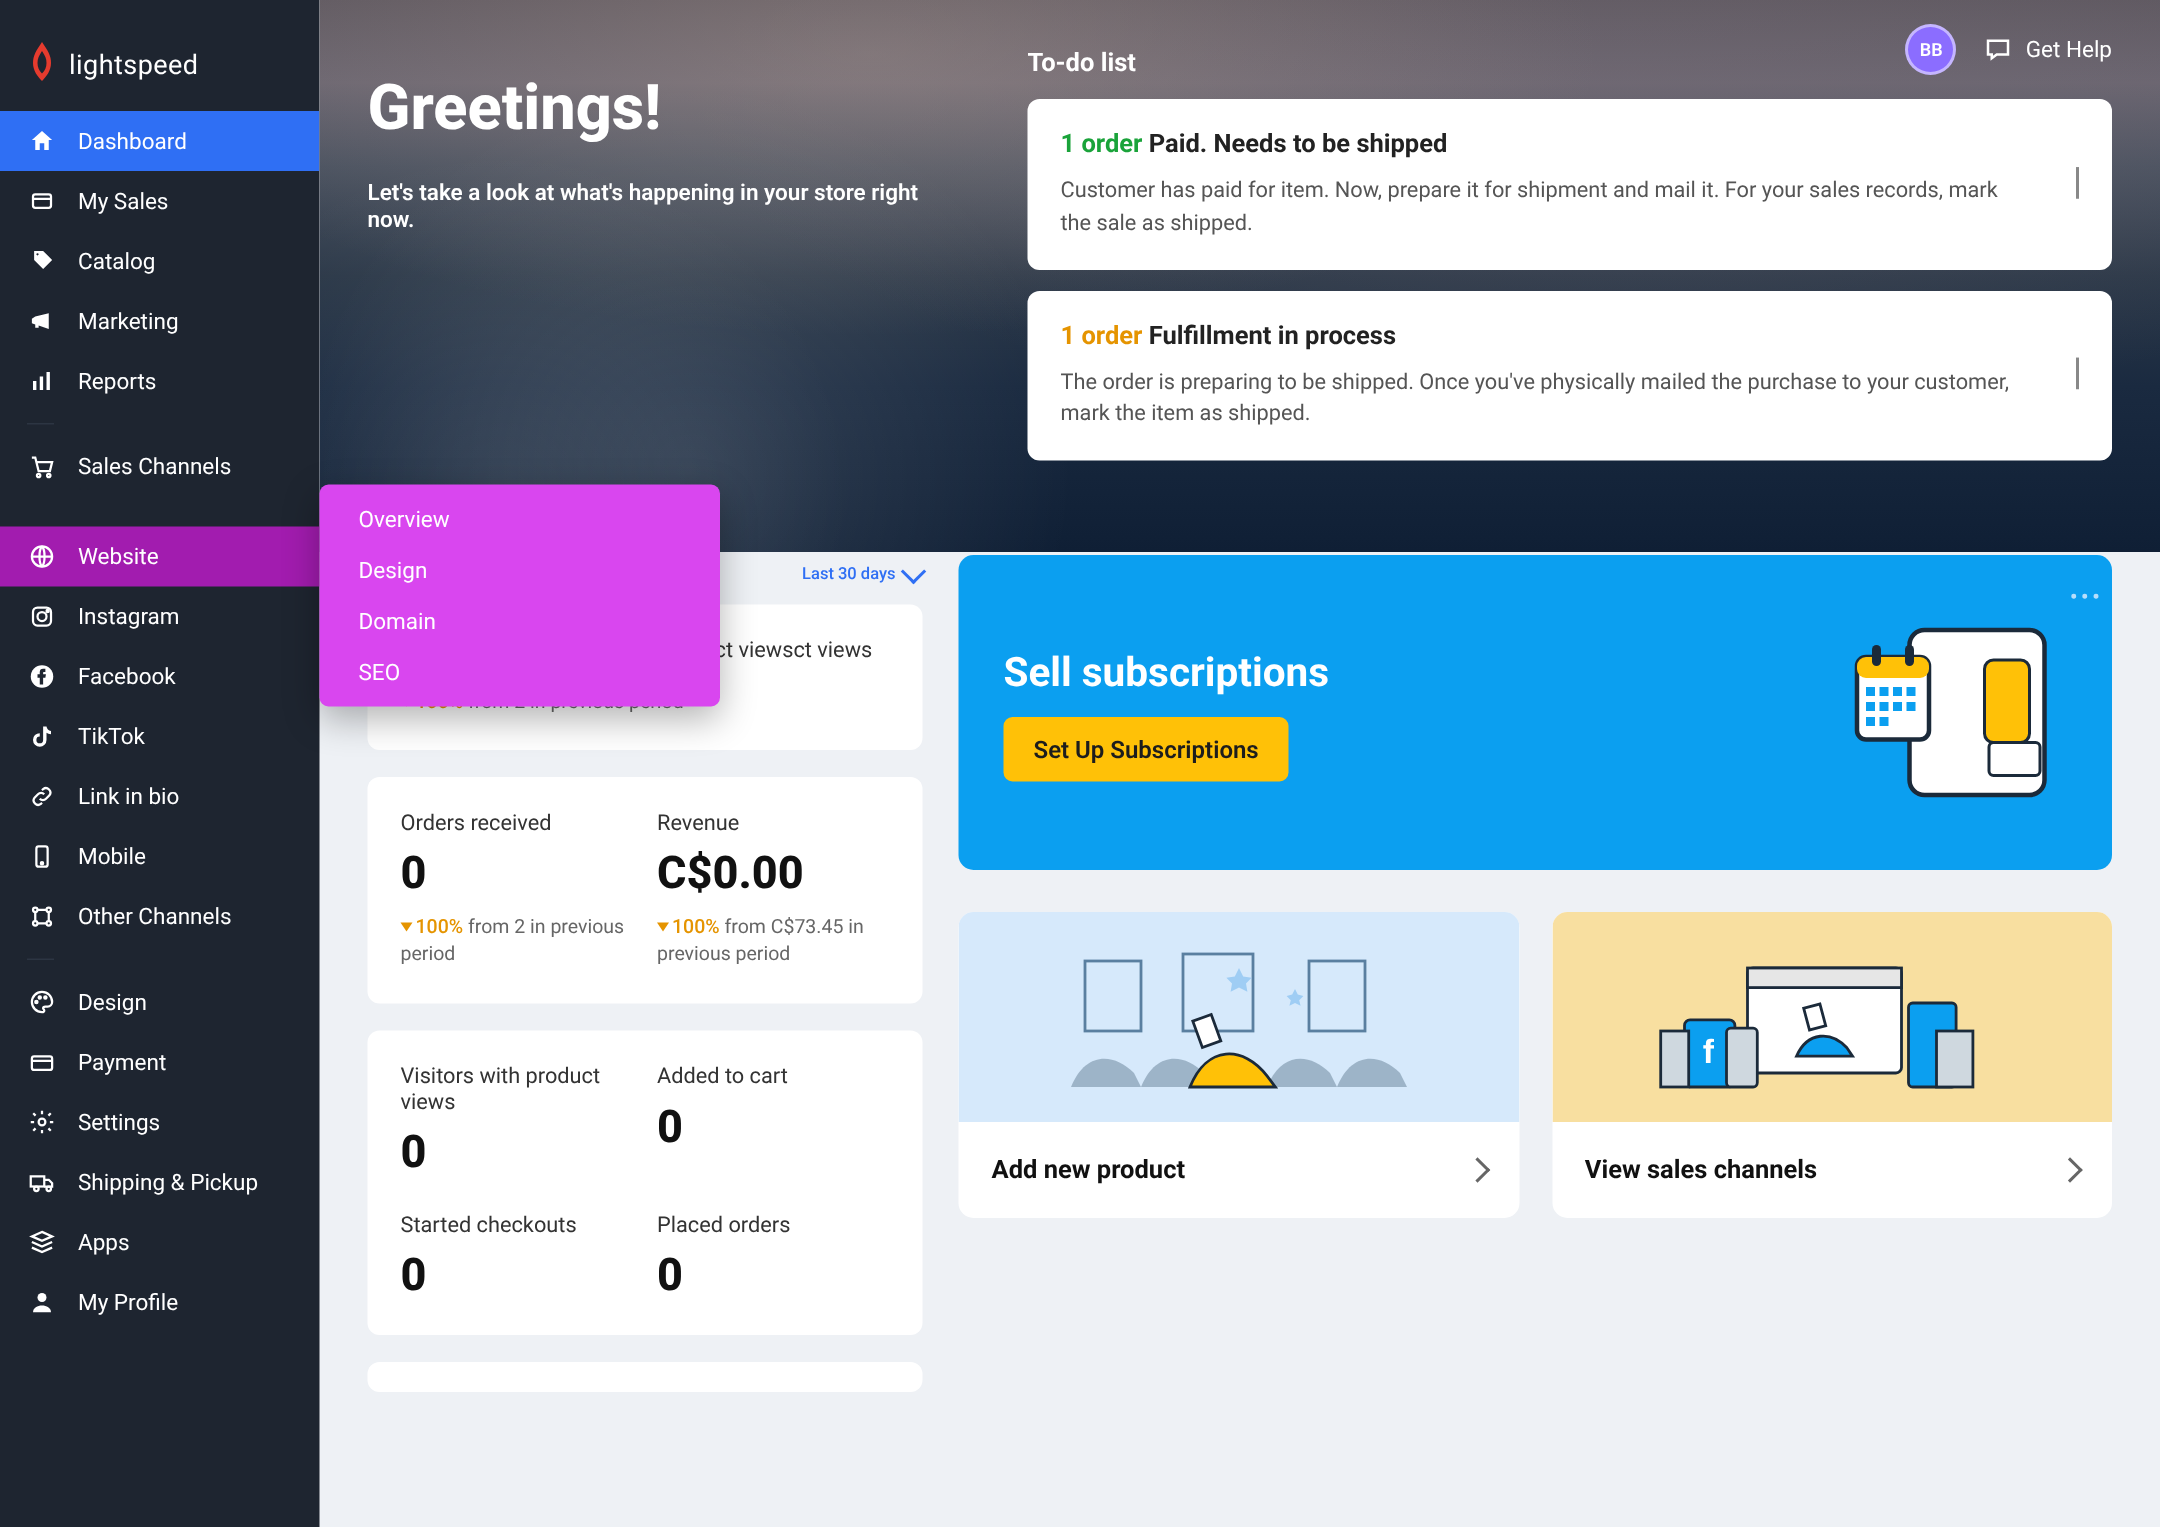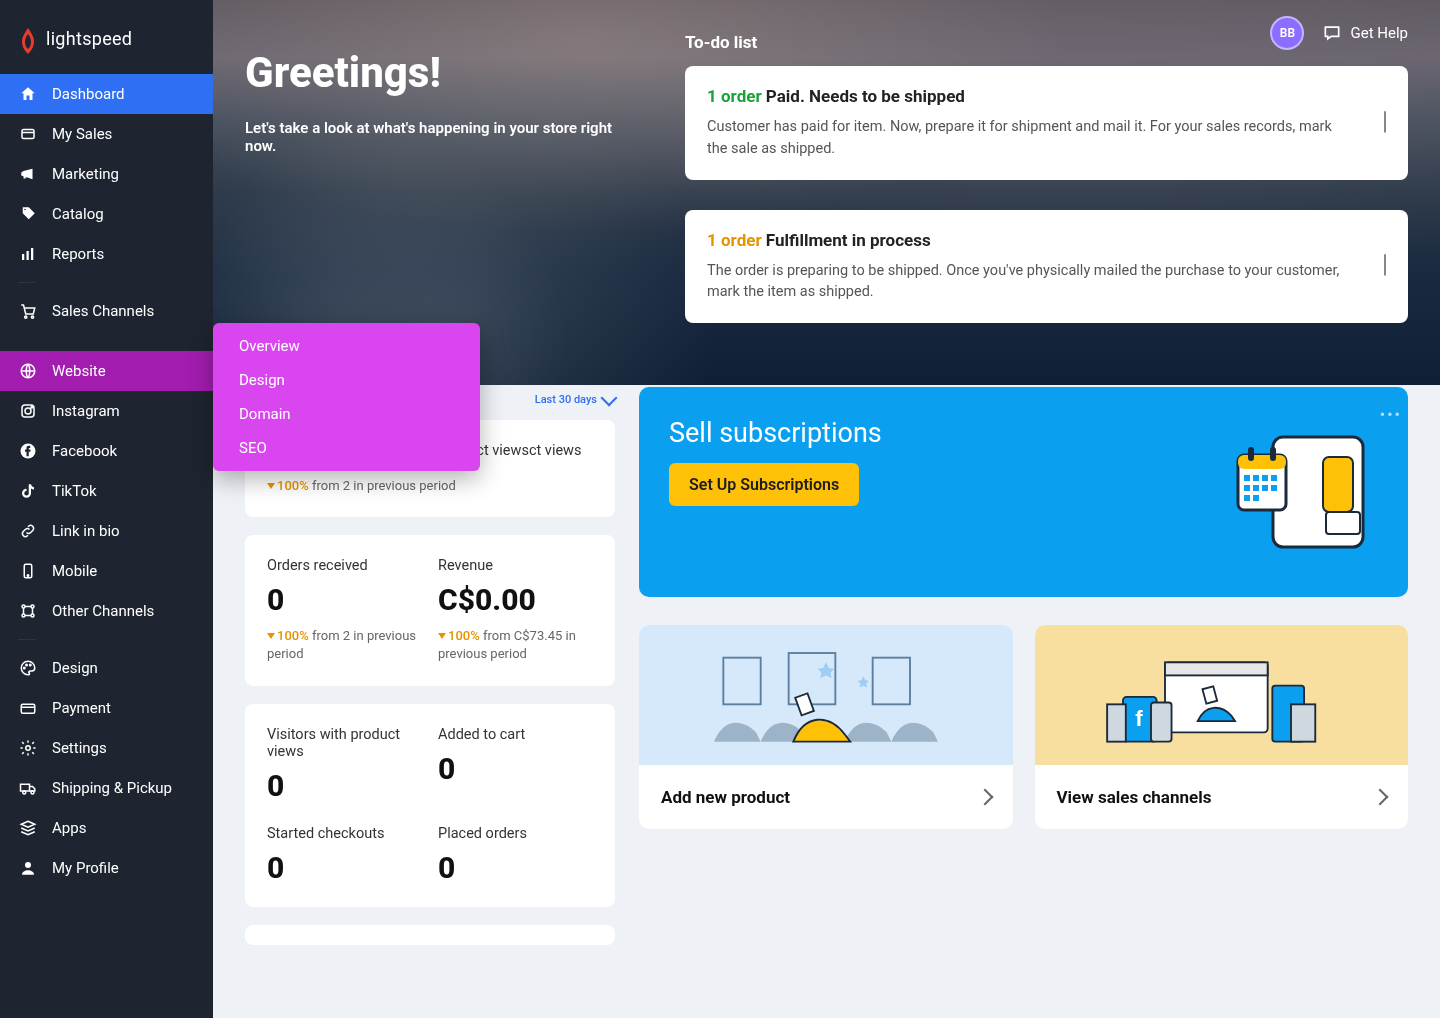--- a/index.html
+++ b/index.html
@@ -2,21 +2,21 @@
 <html><head>
 <meta charset="utf-8">
 <style>
 * { margin: 0; padding: 0; box-sizing: border-box; }
 body { font-family: -apple-system, BlinkMacSystemFont, "Segoe UI", Roboto, Helvetica, Arial, sans-serif; background: #eef1f5; height: 1018px; width: 1440px; overflow: hidden; position: relative; }
 
 .app { display: flex; height: 100%; }
 
 
 .sidebar { width: 213px; background: #1e2530; color: #cfd4db; flex-shrink: 0; height: 100%; overflow-y: auto; }
-.logo-wrap { padding: 28px 18px 20px; display: flex; align-items: flex-start; gap: 8px; }
+.logo-wrap { padding: 28px 18px 20px; display: flex; align-items: flex-end; gap: 8px; }
 .logo-mark { width: 20px; height: 26px; }
 .logo-text { color: #fff; font-weight: 400; font-size: 18px; letter-spacing: 0.3px; }
 
 .nav-item { display: flex; align-items: center; gap: 14px; padding: 10px 18px; cursor: pointer; color: #fff; font-size: 15px; }
 .nav-item .nav-icon { width: 20px; height: 20px; display: inline-flex; align-items: center; justify-content: center; flex-shrink: 0; }
 .nav-item.active { background: #2f6ff4; color: #fff; }
 .nav-item.selected { background: #a21caf; color: #fff; margin-top: 20px; }
 .nav-divider { height: 1px; background: #2c3542; margin: 8px 18px; width: 18px; }
 
 
@@ -40,21 +40,21 @@
 .help-btn { display: flex; align-items: center; gap: 8px; color: #fff; font-size: 15px; cursor: pointer; }
 
 .hero-inner { display: flex; gap: 40px; position: relative; z-index: 2; }
 .hero-left { flex: 0 0 400px; padding-top: 20px; }
 .hero-title { font-size: 42px; font-weight: 800; margin-bottom: 22px; }
 .hero-sub { font-size: 15px; font-weight: 600; margin-bottom: 24px; }
 .hero-url { font-size: 15px; font-weight: 600; display: flex; align-items: center; gap: 10px; }
 
 .todo-wrap { flex: 1; padding-top: 4px; }
 .todo-title { font-size: 17px; font-weight: 700; margin-bottom: 14px; color: #fff; }
-.todo-card { background: #fff; color: #222; border-radius: 8px; padding: 20px 60px 20px 22px; margin-bottom: 30px; position: relative; }
+.todo-card { background: #fff; color: #222; border-radius: 8px; padding: 20px 60px 20px 22px; margin-bottom: 14px; position: relative; }
 .todo-heading { font-size: 17px; font-weight: 700; margin-bottom: 10px; }
 .todo-heading .order-count.green { color: #1aa33a; }
 .todo-heading .order-count.orange { color: #e59400; }
 .todo-desc { font-size: 14.5px; color: #555; line-height: 1.5; }
 .todo-chevron { position: absolute; right: 22px; top: 50%; transform: translateY(-50%); color: #888; }
 
 
 .body-section { padding: 0 32px 40px; display: flex; gap: 24px; margin-top: -6px; position: relative; z-index: 3; }
 .left-col { flex: 0 0 370px; padding-top: 14px; }
 .right-col { flex: 1; }
@@ -68,21 +68,21 @@
 .stat-label { font-size: 14.5px; color: #333; margin-bottom: 8px; }
 .stat-value { font-size: 30px; font-weight: 800; color: #111; }
 .stat-delta { font-size: 13px; color: #666; margin-top: 10px; line-height: 1.4; }
 .stat-delta .pct { color: #e59400; font-weight: 500; }
 .stat-cell + .stat-cell { margin-left: 4px; }
 .stat-row + .stat-row { margin-top: 22px; }
 
 
 .sub-card { background: #0b9ff0; color: #fff; border-radius: 10px; padding: 30px 30px 30px; display: flex; gap: 20px; position: relative; margin-top: 8px; }
 .sub-left { flex: 1; }
-.sub-title { font-size: 27px; font-weight: 400; margin-bottom: 14px; }
+.sub-title { font-size: 27px; font-weight: 700; margin-bottom: 14px; margin-top: 32px; }
 .sub-desc { font-size: 14.5px; line-height: 1.5; margin-bottom: 22px; max-width: 380px; }
 .sub-btn { background: #ffc107; color: #1d1d1d; font-weight: 600; padding: 12px 20px; border-radius: 6px; display: inline-block; cursor: pointer; }
 .sub-illus { width: 150px; height: 150px; flex-shrink: 0; }
 .sub-dots { position: absolute; top: 18px; right: 6px; color: #b7defb; letter-spacing: 2px; cursor: pointer; font-size: 16px; }
 
 
 .qa-row { display: flex; gap: 22px; margin-top: 28px; }
 .qa-card { flex: 1; background: #fff; border-radius: 10px; overflow: hidden; cursor: pointer; }
 .qa-illus { height: 140px; display: flex; align-items: flex-end; justify-content: center; }
 .qa-illus.blue { background: #d6e9fb; }
@@ -120,32 +120,32 @@
           <svg viewBox="0 0 24 24" width="18" height="18" fill="none" stroke="currentColor" stroke-width="2">
             <rect x="4" y="6" width="16" height="12" rx="2"></rect>
             <path d="M4 10h16"></path>
           </svg>
         </span>
       <span>My Sales</span>
     </div>
     <div class="nav-item">
       <span class="nav-icon">
           <svg viewBox="0 0 24 24" width="18" height="18" fill="currentColor">
+            <path d="M21 11l-8-8H5v8l8 8 8-8zM8 7a1 1 0 110-2 1 1 0 010 2z"></path>
+          </svg>
+        </span>
+      <span>Catalog</span>
+    </div>
+    <div class="nav-item">
+      <span class="nav-icon">
+          <svg viewBox="0 0 24 24" width="18" height="18" fill="currentColor">
             <path d="M3 10v4l3 1v3h3v-2l9 3V5L6 8 3 10z"></path>
           </svg>
         </span>
       <span>Marketing</span>
-    </div>
-    <div class="nav-item">
-      <span class="nav-icon">
-          <svg viewBox="0 0 24 24" width="18" height="18" fill="currentColor">
-            <path d="M21 11l-8-8H5v8l8 8 8-8zM8 7a1 1 0 110-2 1 1 0 010 2z"></path>
-          </svg>
-        </span>
-      <span>Catalog</span>
     </div>
     <div class="nav-item">
       <span class="nav-icon">
           <svg viewBox="0 0 24 24" width="18" height="18" fill="currentColor">
             <rect x="4" y="12" width="3" height="8"></rect>
             <rect x="10" y="8" width="3" height="12"></rect>
             <rect x="16" y="4" width="3" height="16"></rect>
           </svg>
         </span>
       <span>Reports</span>

